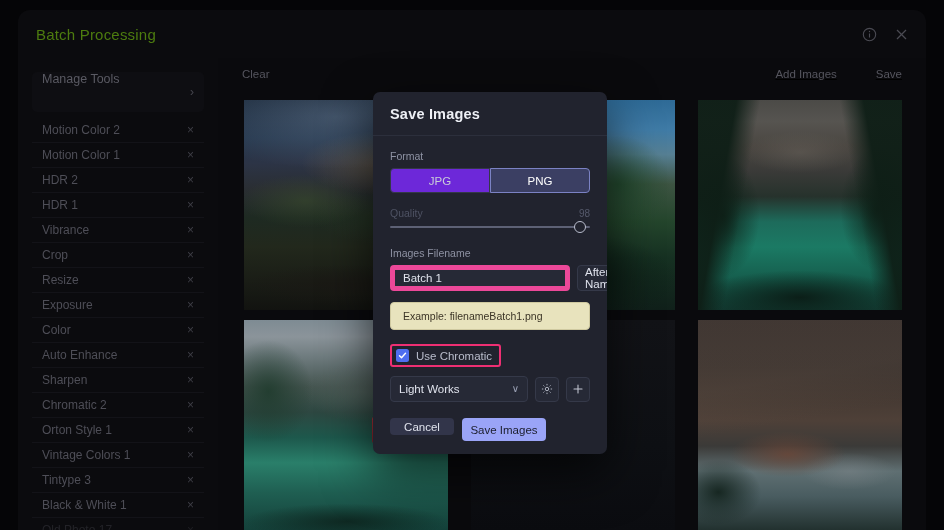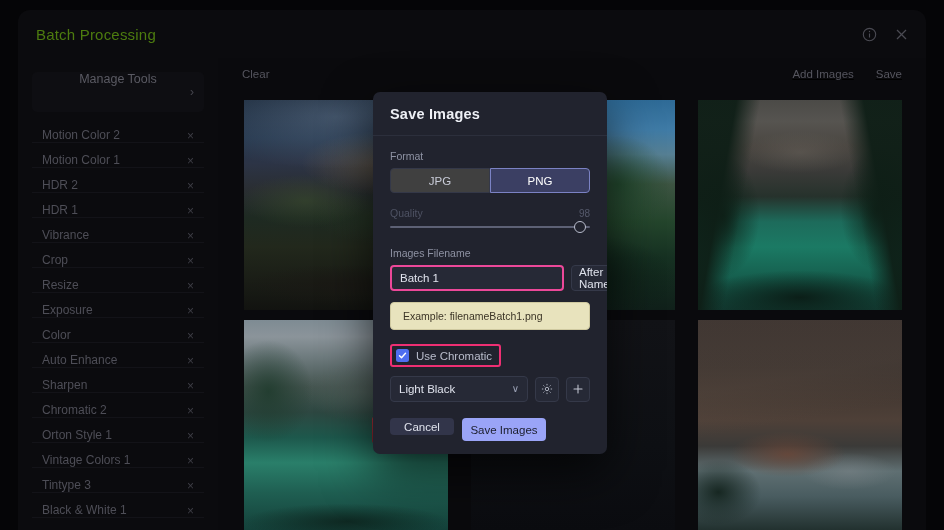--- a/index.html
+++ b/index.html
@@ -46,34 +46,34 @@
   .titlebar-icon svg { width: 15px; height: 15px; display: block; }
 
   
   #sidebar {
     position: absolute; left: 0; top: 48px;
     width: 200px; height: 472px;
     overflow: hidden;
   }
   #manage-tools {
     height: 40px; margin: 14px 14px 6px 14px;
-    display: flex; align-items: center;
+    display: flex; 
     padding: 0 10px;
     border-radius: 5px;
     background: #0e0e12;
     cursor: pointer;
     flex-direction: column;
   }
   #manage-tools .mt-label { font-size: 12.5px; color: #5a5a63; }
   #manage-tools .mt-chevron { margin-left: auto; color: #46464e; font-size: 12px; line-height: 1; }
 
   .tool-list { padding: 0 14px; }
   .tool-row {
     height: 25px;
-    display: flex; align-items: flex-end;
+    display: flex; align-items: center;
     padding: 0 10px;
     border-bottom: 1px solid #131318;
     cursor: pointer;
   }
   .tool-row .tool-label {
     font-size: 12px;
     color: #4e4e57;
     white-space: nowrap; overflow: hidden; text-overflow: ellipsis;
   }
   .tool-row .tool-remove {
@@ -100,21 +100,21 @@
   .toolbar-btn {
     font-size: 11.5px;
     color: #55555e;
     padding: 4px 8px;
     border-radius: 4px;
     cursor: pointer;
     background: transparent;
     border: none;
     font-family: inherit;
   }
-  #toolbar-right { margin-left: auto; display: flex; gap: 6px; text-decoration: underline; }
+  #toolbar-right { margin-left: auto; display: flex; gap: 23px; text-decoration: underline; }
 
   
   #image-grid {
     position: absolute; left: 0; top: 32px;
     width: 708px; height: 440px;
     display: grid;
     grid-template-columns: repeat(3, 1fr);
     grid-template-rows: 1fr 1fr;
     gap: 10px 12px;
     padding: 10px 18px 0 20px;
@@ -251,21 +251,21 @@
   .format-opt {
     flex: 1;
     display: flex; align-items: center; justify-content: center;
     font-size: 11.5px;
     color: #c9ccd8;
     border: 1px solid #343848;
     cursor: pointer;
     background: #262936;
     font-family: inherit;
   }
-  .format-opt:first-child { border-radius: 4px 0 0 4px; background: #404040; }
+  .format-opt:first-child { border-radius: 4px 0 0 4px; background: #6d28d9; }
   .format-opt:last-child  { border-radius: 0 4px 4px 0; }
   .format-opt.selected {
     background: #3b3f63;
     border-color: #7b82c4;
     color: #ffffff;
   }
 
   
   #quality-row {
     display: flex; align-items: center;
@@ -299,21 +299,21 @@
 
   
   #filename-row {
     display: flex; gap: 7px;
     margin-bottom: 11px;
   }
   #filename-input {
     flex: 1 1 52%;
     height: 26px;
     background: #262936;
-    border: 2px solid #ec4899;
+    border: 5px solid #ec4899;
     border-radius: 4px;
     color: #dfe2ec;
     font-size: 11.5px;
     padding: 0 8px;
     font-family: inherit;
     outline: none;
   }
   #position-select {
     flex: 1 1 48%;
     height: 26px;
@@ -590,21 +590,21 @@
           <svg viewBox="0 0 12 12" fill="none" stroke="#ffffff" stroke-width="1.9" stroke-linecap="round" stroke-linejoin="round">
             <polyline points="2,6.3 4.7,9 10,3"></polyline>
           </svg>
         </span>
         <span id="watermark-label">Use Chromatic</span>
       </div>
 
       
       <div id="watermark-row">
         <div id="watermark-select">
-          <span class="sel-text">Light Black</span>
+          <span class="sel-text">Light Works</span>
           <span class="sel-chevron">∨</span>
         </div>
         <div class="icon-btn">
           <span>
             <svg viewBox="0 0 16 16" fill="none" stroke="currentColor" stroke-width="1.15">
               <circle cx="8" cy="8" r="2.3"></circle>
               <path d="M8 1.2v1.9M8 12.9v1.9M1.2 8h1.9M12.9 8h1.9M3.2 3.2l1.35 1.35M11.45 11.45l1.35 1.35M12.8 3.2l-1.35 1.35M4.55 11.45L3.2 12.8"></path>
             </svg>
           </span>
         </div>

